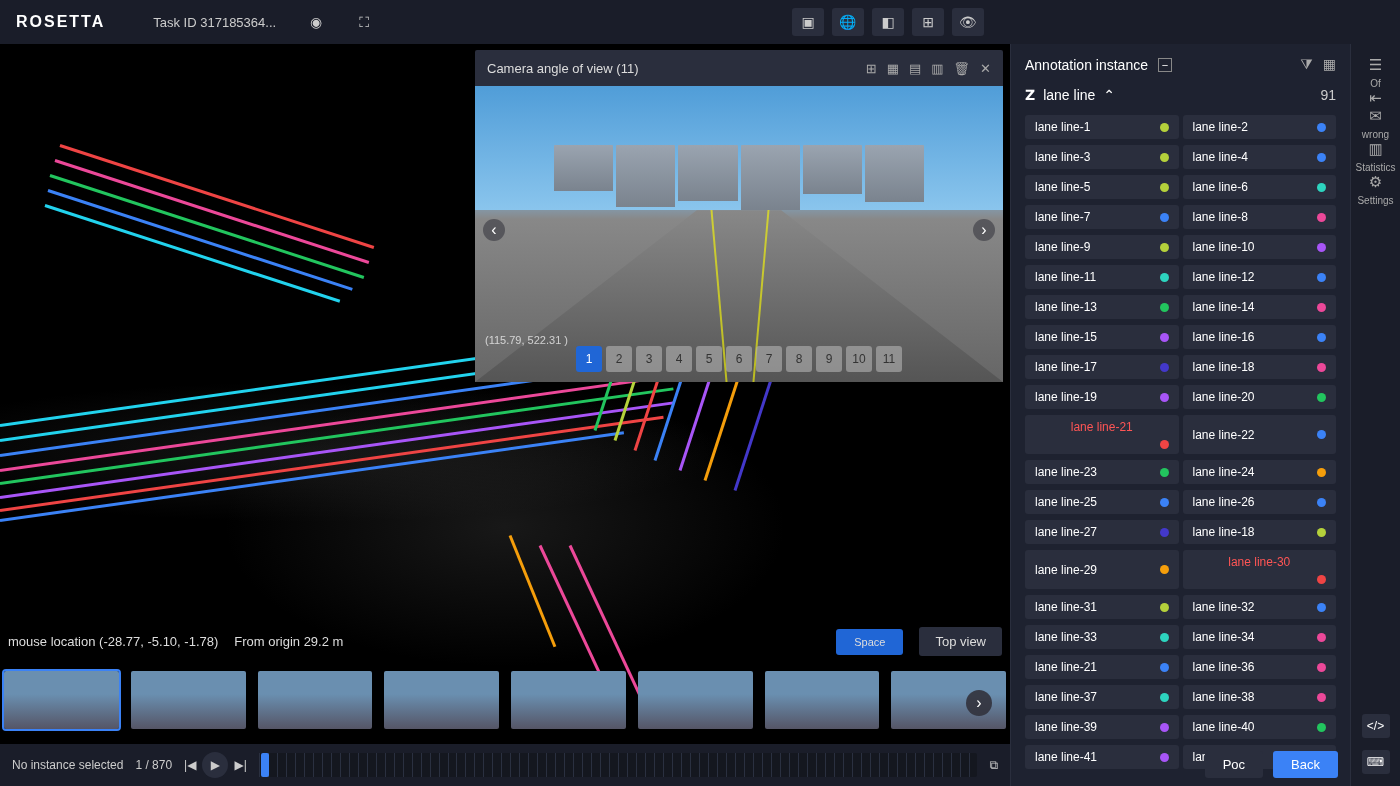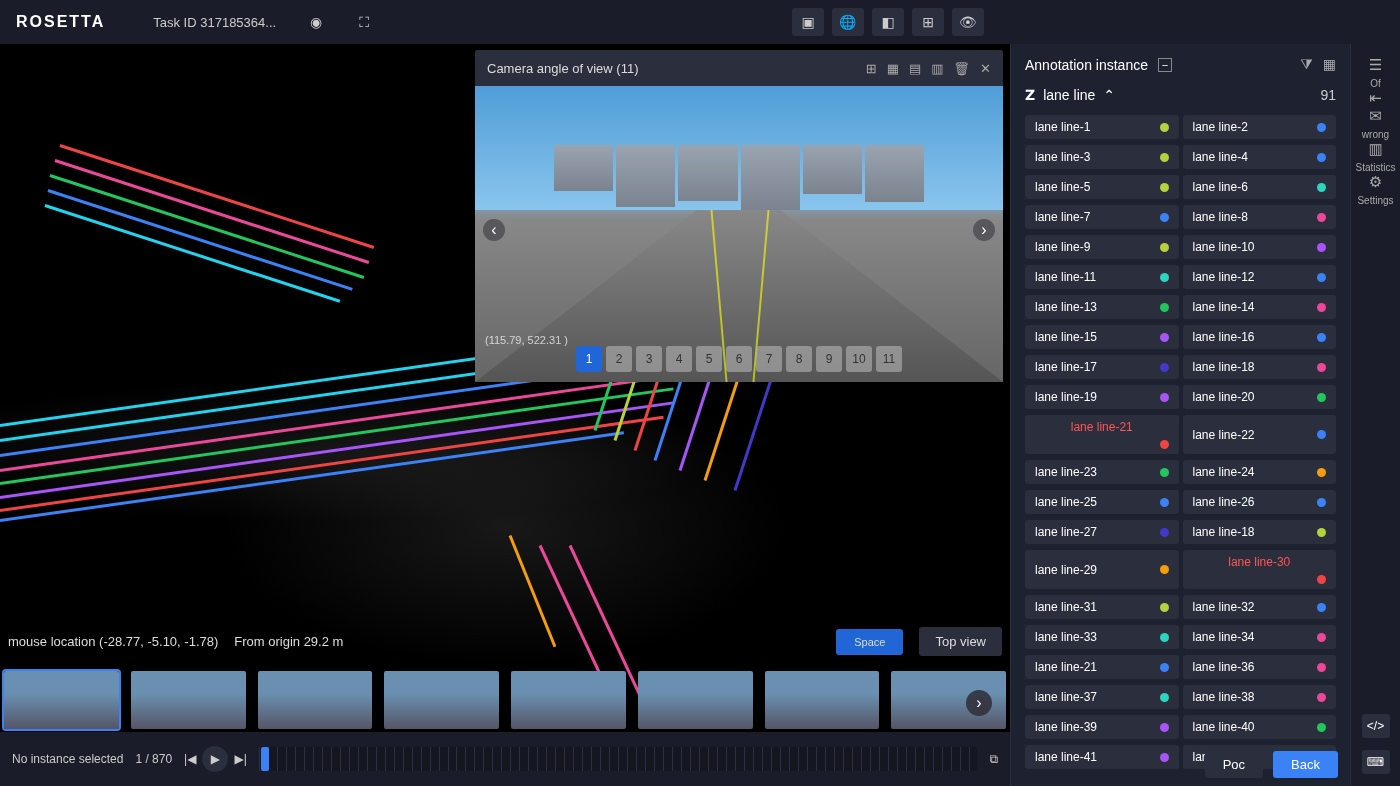--- a/index.html
+++ b/index.html
@@ -143,21 +143,21 @@
 .thumbs {
   position:absolute; bottom:56px; left:0; right:0; height:60px;
   display:flex; gap:12px; padding:0 4px; align-items:center;
 }
 .thumb { width:120px; height:58px; background: linear-gradient(#6a8fb0 40%, #556 100%); border-radius:2px; cursor:pointer; position:relative; }
 .thumb.active { outline:2px solid #3b82f6; }
 .thumb-nav { position:absolute; right:18px; bottom:70px; width:26px; height:26px; border-radius:50%; background:rgba(50,50,60,0.9); display:flex; align-items:center; justify-content:center; cursor:pointer; }
 
 
 .timeline {
-  position:absolute; bottom:0; left:0; right:0; height:54px;
+  position:absolute; bottom:0; left:0; right:0; height:42px;
   background:#1a1d29; display:flex; align-items:center; padding:0 12px; gap:12px;
   font-size:12px; color:#ccc;
 }
 .frame-ctrl { display:flex; gap:6px; align-items:center; }
 .play-btn { width:26px; height:26px; border-radius:50%; background:#2a2e3d; display:flex; align-items:center; justify-content:center; cursor:pointer; }
 .tl-track { flex:1; height:24px; position:relative; background:#14171f; border-radius:2px; }
 .tl-ticks { position:absolute; inset:0; display:flex; }
 .tl-tick { flex:1; border-left:1px solid #2a3040; }
 .tl-pos { position:absolute; left:2px; top:0; bottom:0; width:8px; background:#3b82f6; border-radius:2px; }
 

